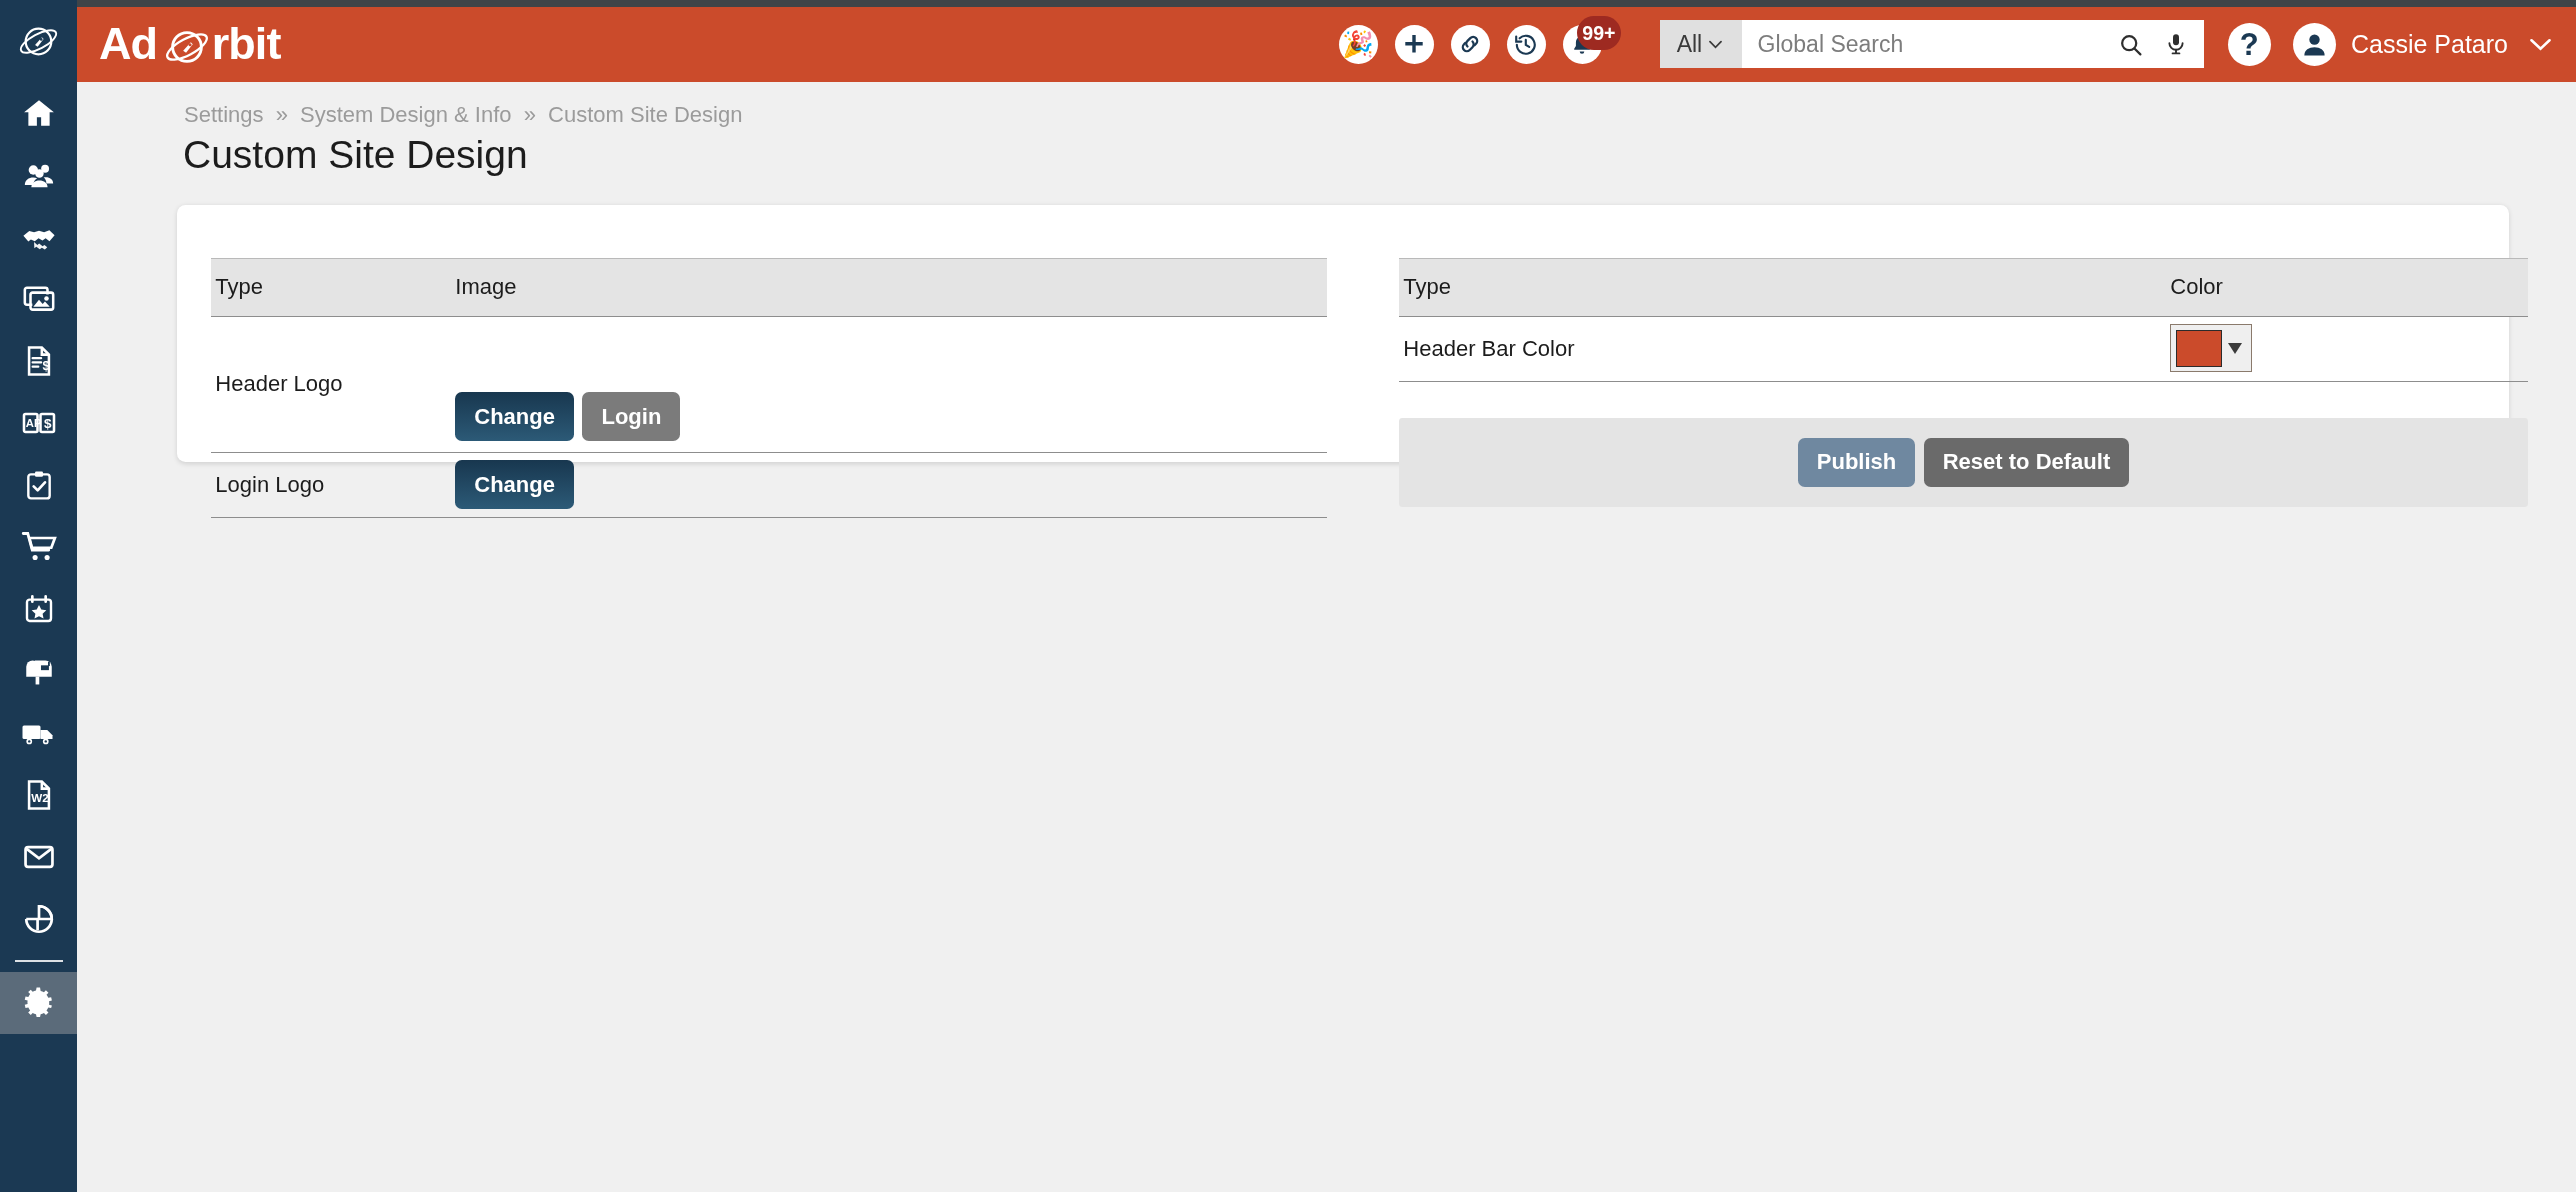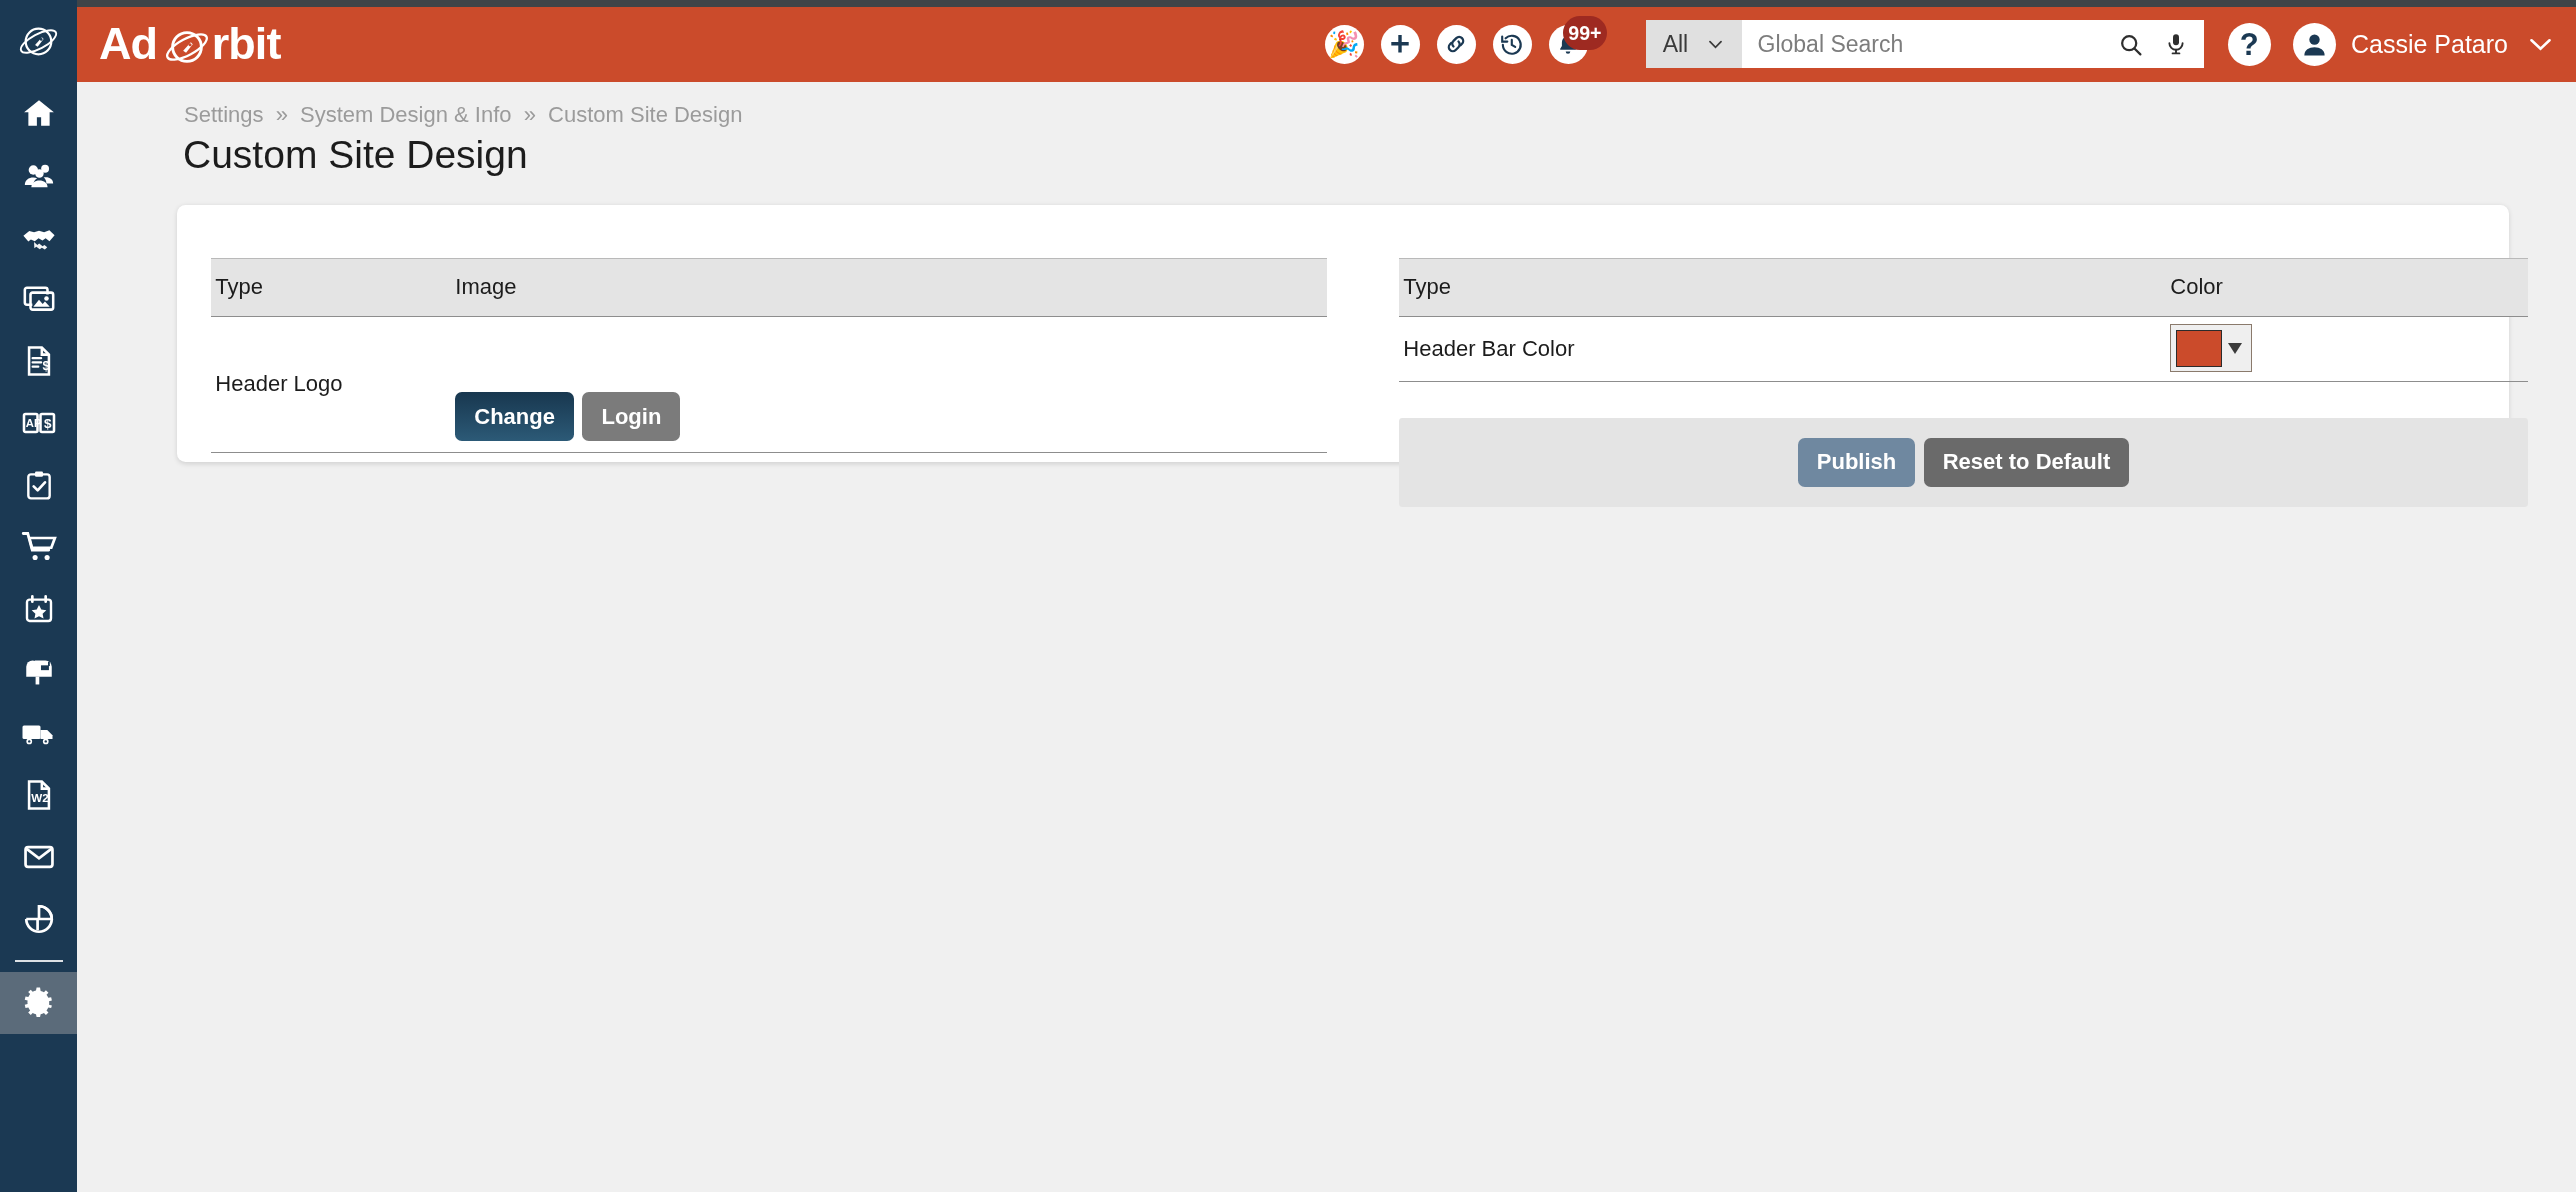--- a/index.html
+++ b/index.html
@@ -66,21 +66,21 @@
     display: flex; align-items: center; justify-content: center;
     padding: 0 5.1px;
   }
   #search-wrap {
     display: flex; align-items: center; height: 48px;
     margin-left: 29px; margin-right: 24px;
     background: #ffffff;
   }
   #search-scope {
     height: 48px; background: #e0e0e0; color: #3a3a3a;
-    display: flex; align-items: center; gap: 18px;
+    display: flex; align-items: center; gap: 4px;
     padding: 16px 17px; font-size: 23px; cursor: pointer;
   }
   #search-input {
     border: 0; outline: 0; height: 48px; width: 366px;
     font-size: 23px; color: #6b6b6b; padding: 0 15.3px;
     font-family: "Liberation Sans", sans-serif; background: transparent;
   }
   #search-input::placeholder { color: #7d7d7d; }
   .search-tool { padding: 0 10.2px; cursor: pointer; display:flex; align-items:center; }
   #user-name { color: #fff; font-size: 25px; margin-right: 19px; }
@@ -435,20 +435,28 @@
               <td>Header Logo</td>
               <td>
                 <div class="logo-cell-stack">
                   <div class="btn-row">
                     <button class="btn btn-primary">Change</button>
                     <button class="btn btn-grey">Login</button>
                   </div>
                 </div>
               </td>
             </tr>
+            <tr class="row-login-logo">
+              <td>Login Logo</td>
+              <td>
+                <div class="btn-row">
+                  <button class="btn btn-primary">Change</button>
+                </div>
+              </td>
+            </tr>
           </tbody>
         </table>
       </div>
 
       <div class="panel" id="panel-right">
         <table class="grid">
           <thead>
             <tr>
               <th>Type</th>
               <th>Color</th>

